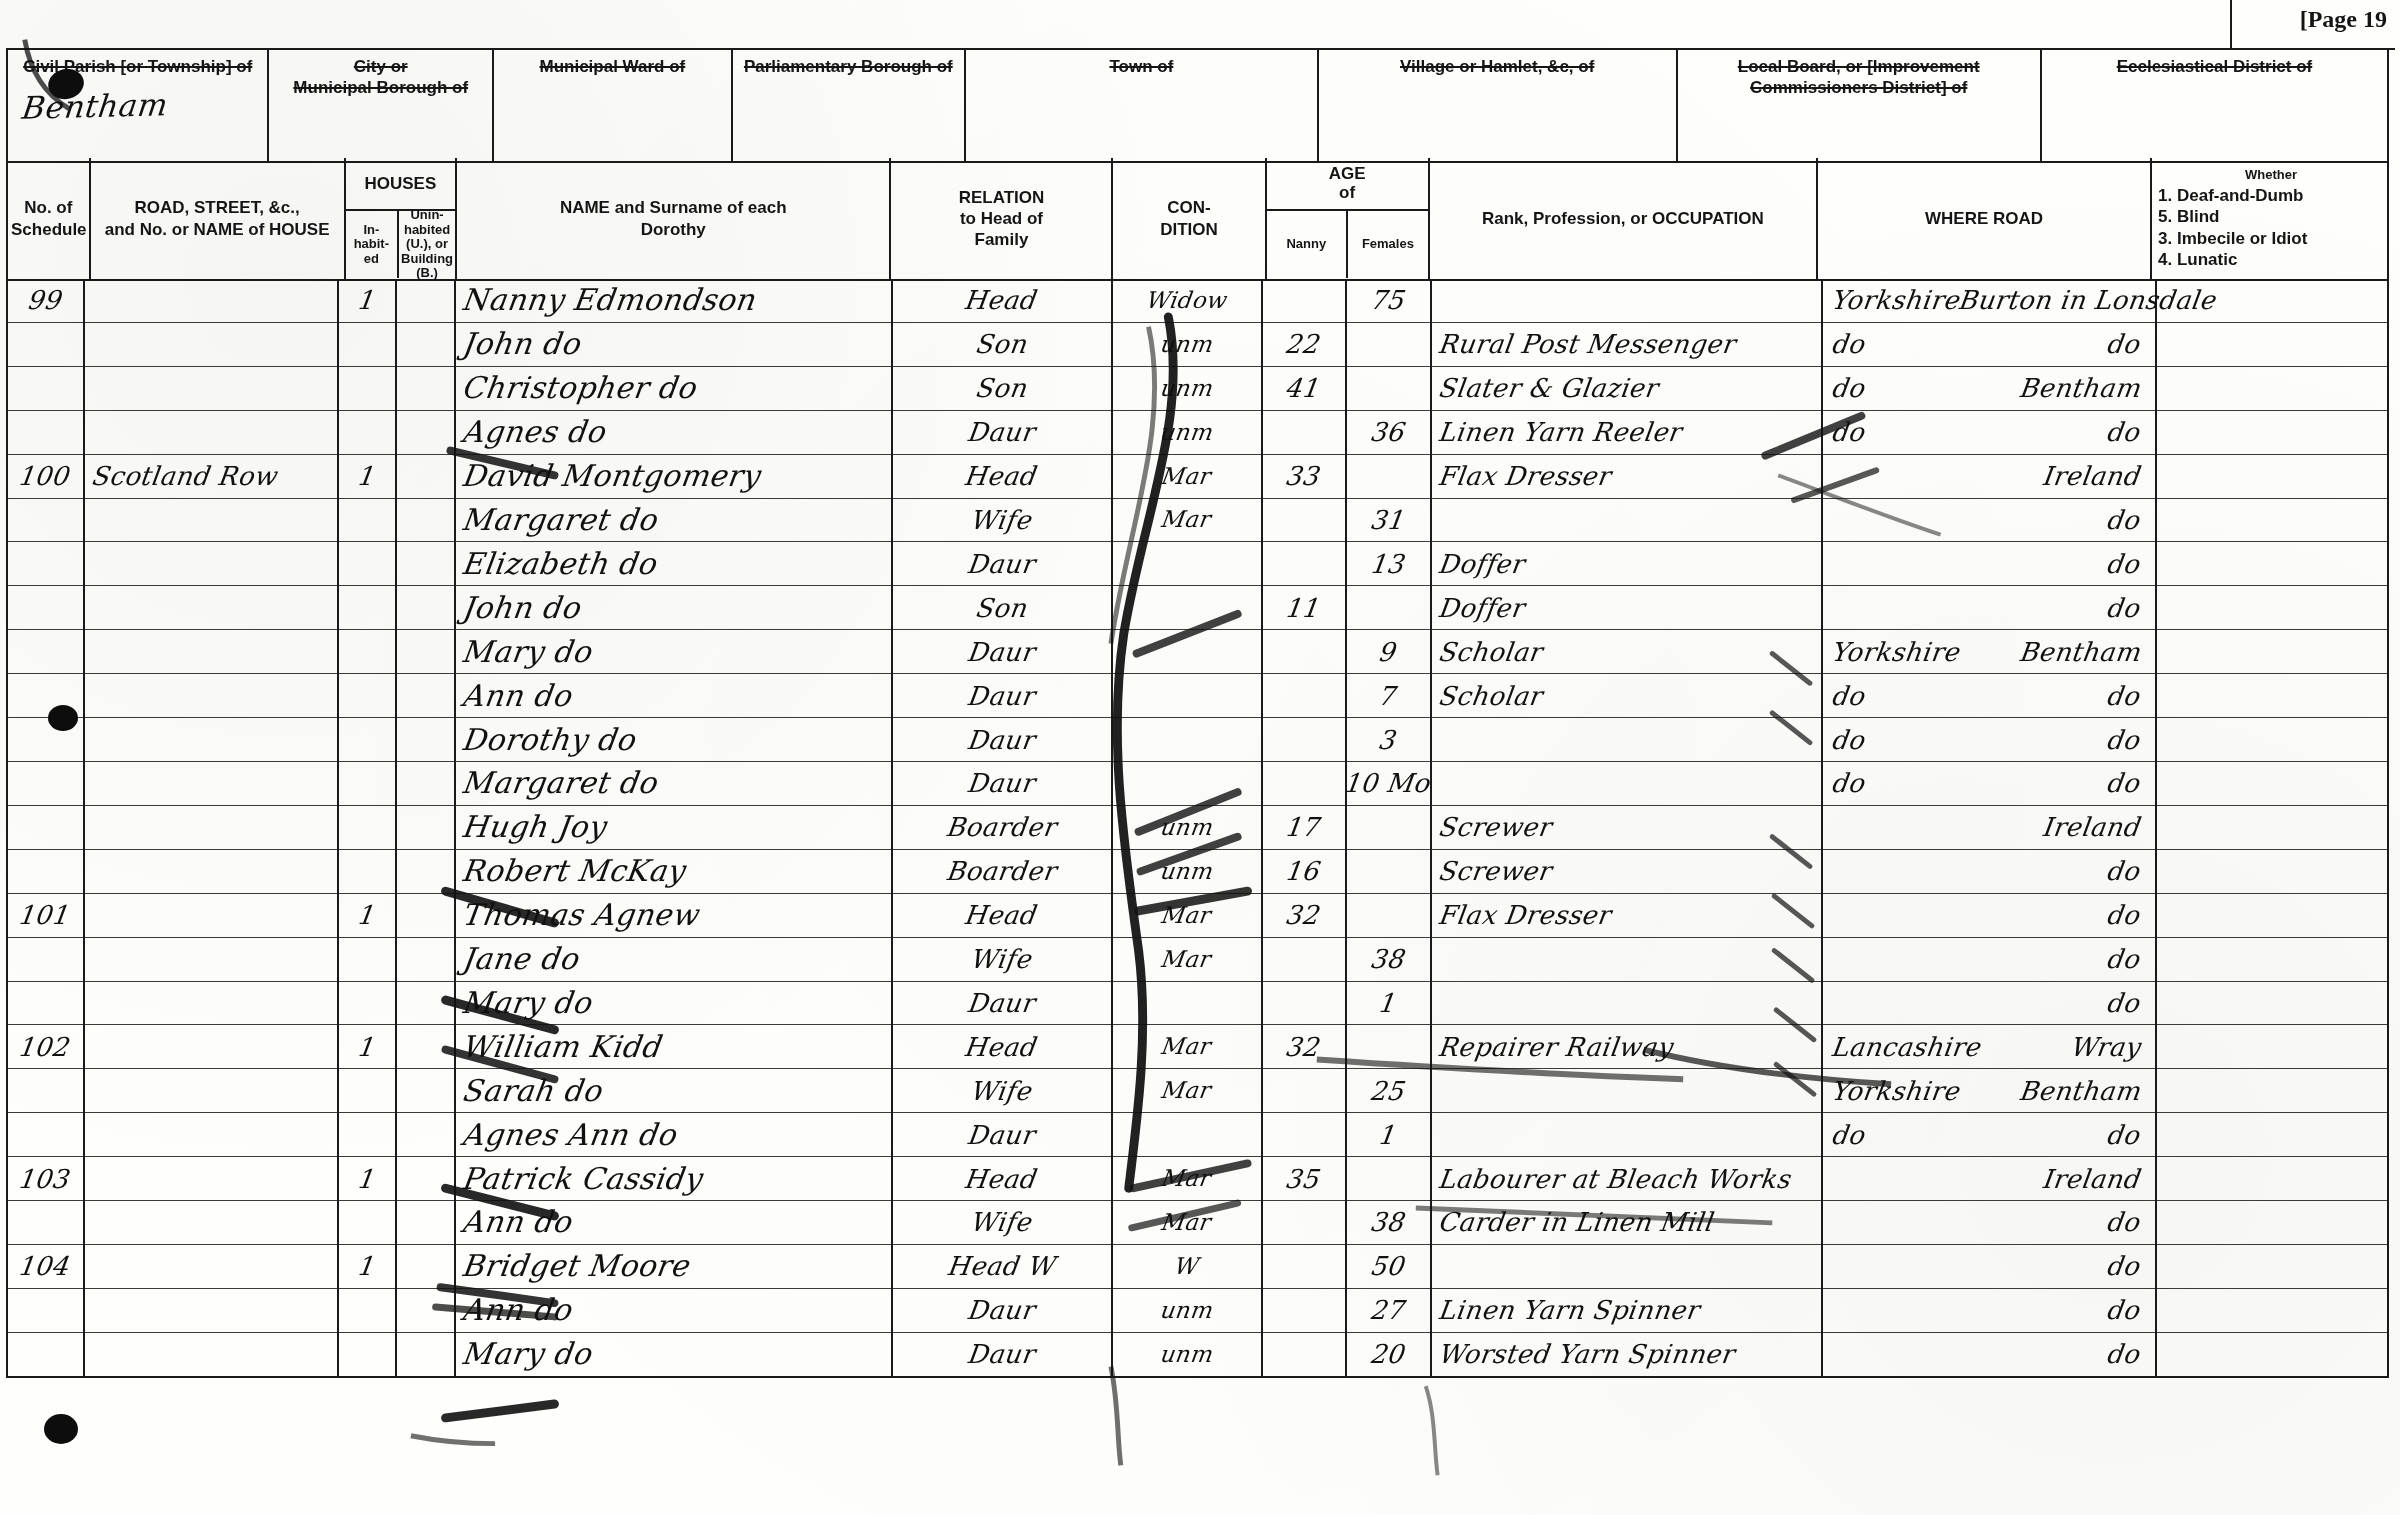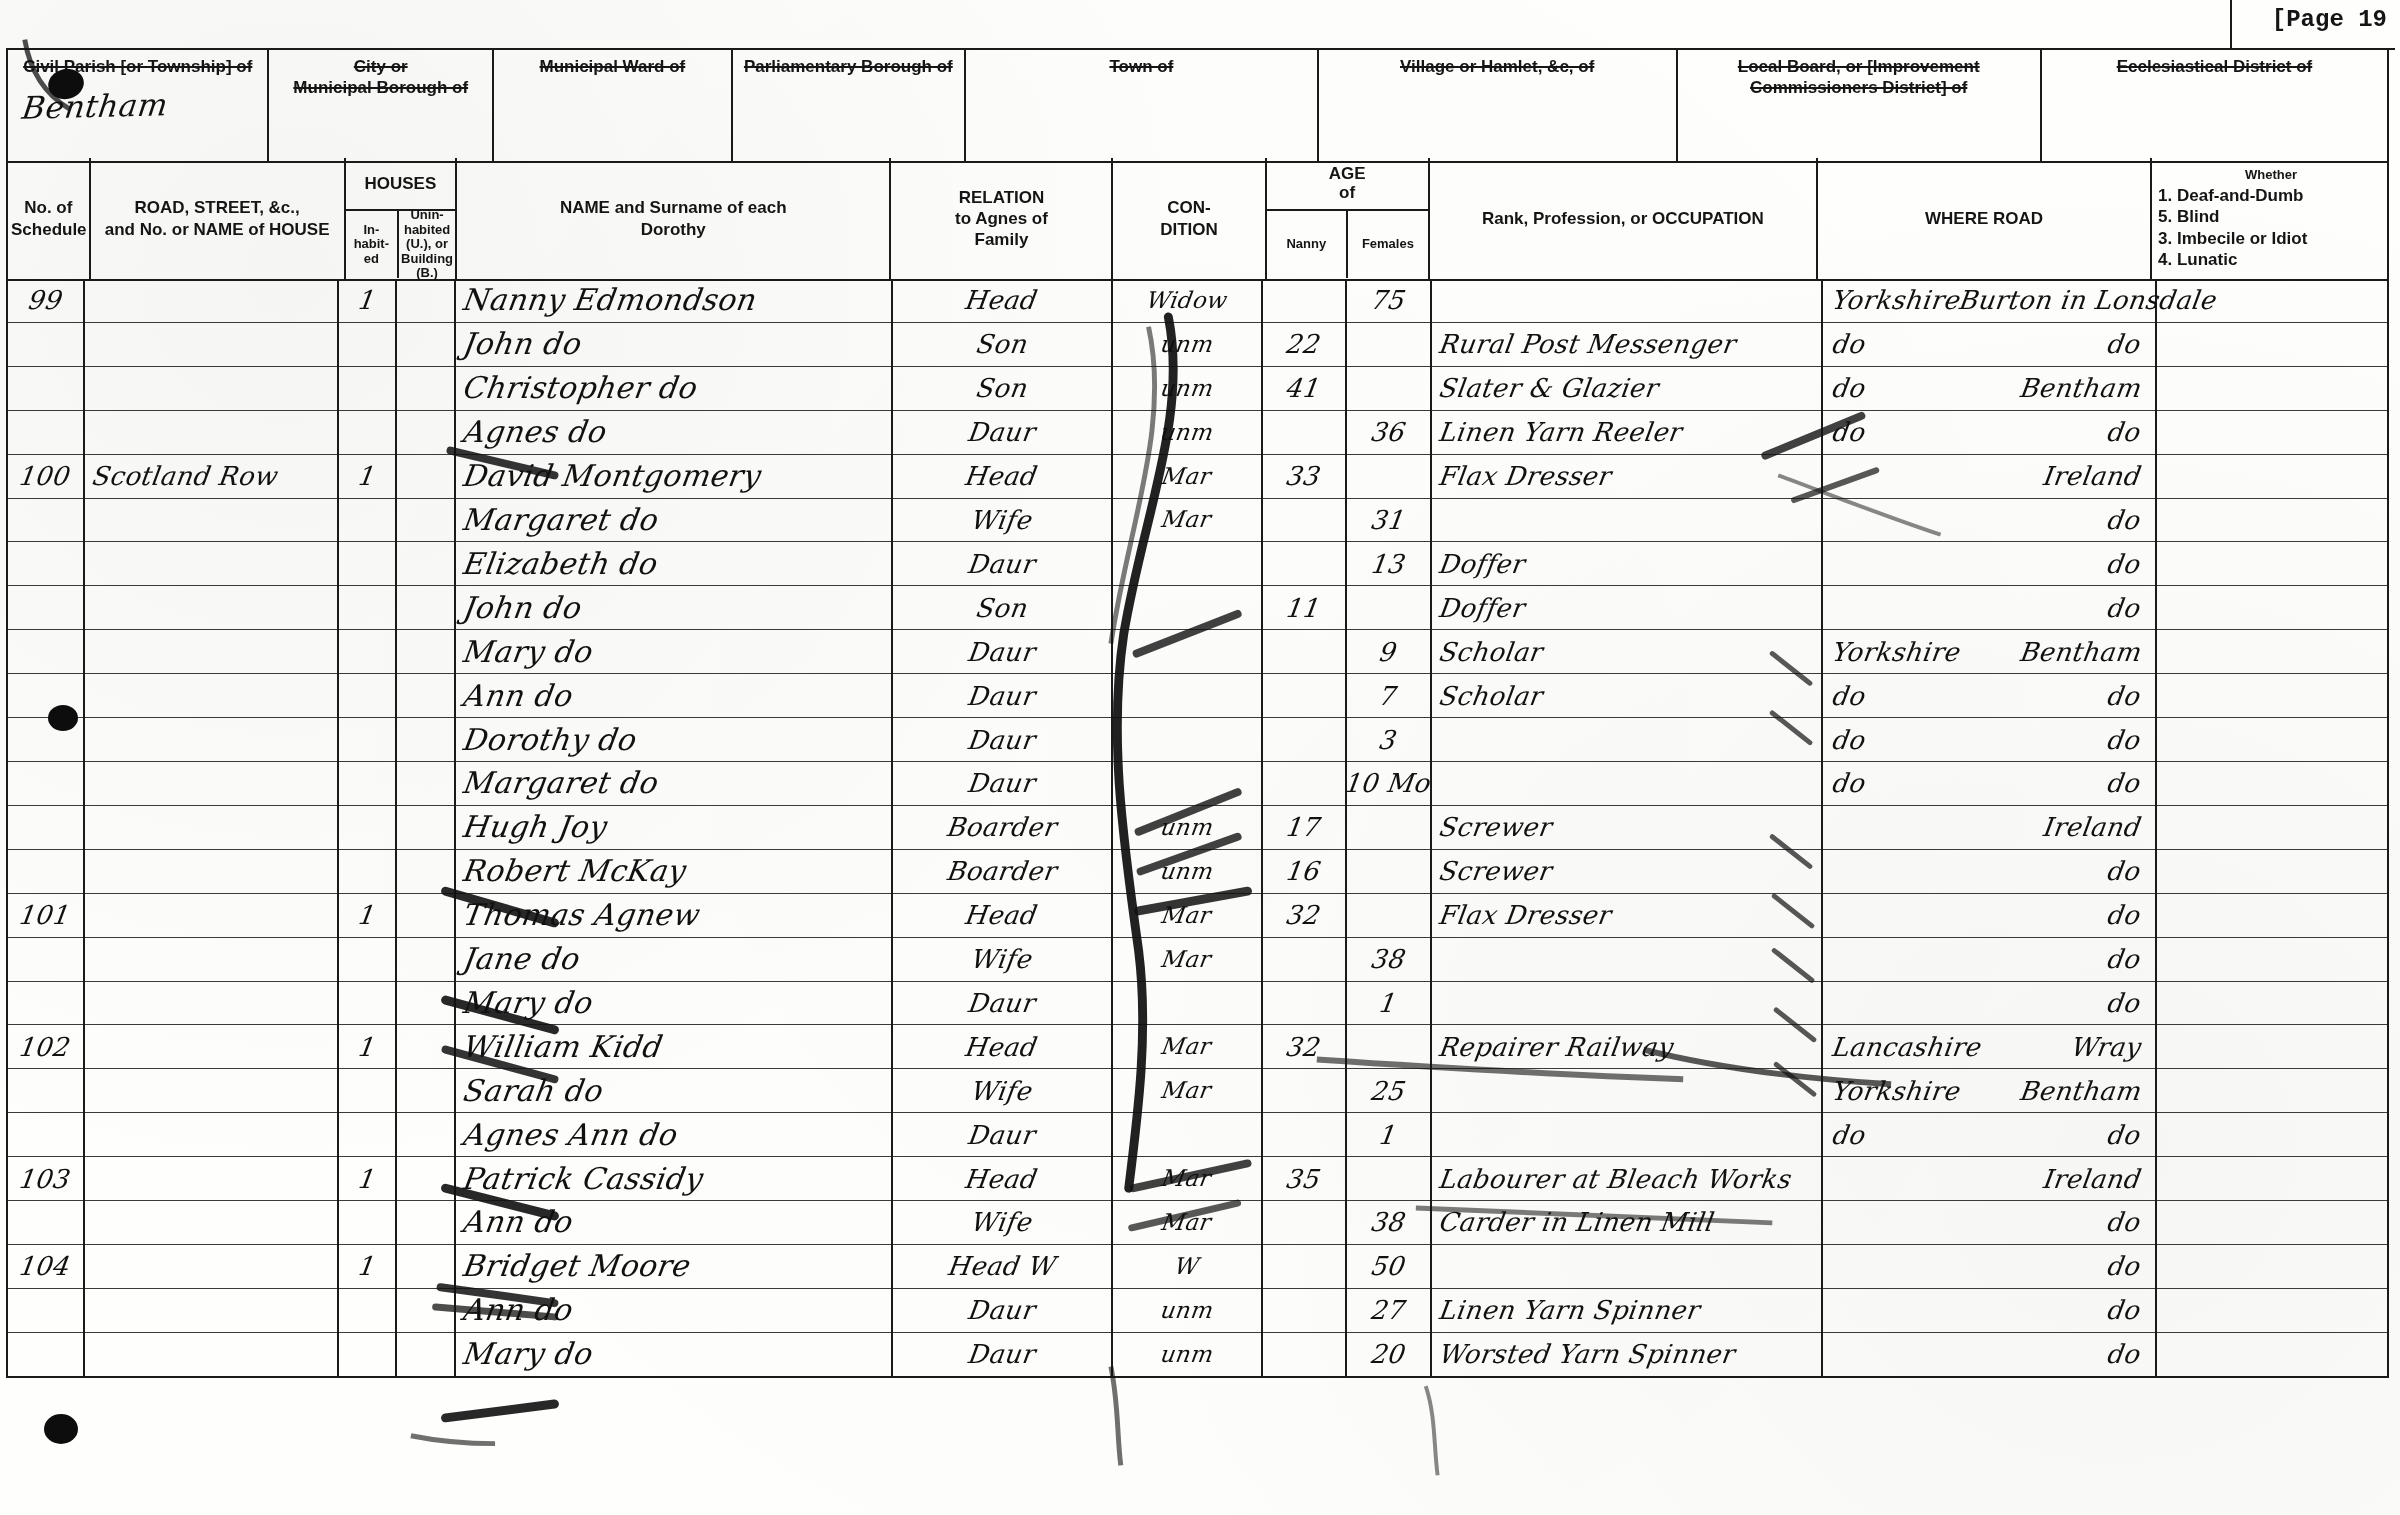--- a/index.html
+++ b/index.html
@@ -27,21 +27,21 @@
   table{border-collapse:collapse;}
 
   
   .hdr-title{
     position:absolute;left:0;top:0;width:2401px;height:51px;
     display:flex;align-items:center;justify-content:center;
     font-size:26px;letter-spacing:0.2px;
   }
   .page-no{
     position:absolute;right:14px;top:6px;
-    font-size:24px;font-family:Liberation Mono, monospace;font-weight:bold;text-align:center;
+    font-size:24px;font-family:Liberation Serif, serif;font-weight:bold;text-align:center;
   }
   .page-no-box{
     position:absolute;right:6px;top:0px;width:163px;height:48px;
     border-left:2px solid #1a1a1a;border-bottom:2px solid #1a1a1a;
   }
 
   
   .admin{
     position:absolute;left:6px;top:48px;width:2379px;height:111px;
     border:2px solid #1a1a1a;
@@ -244,21 +244,21 @@
               </div>
             </div>
           </div>
         </td>
         <td style="width:14.8%">
           <span>NAME and Surname of each</span><br>
           <span>Dorothy</span>
         </td>
         <td style="width:7.4%">
           <span>RELATION</span><br>
-          <span>to Agnes of</span><br>
+          <span>to Head of</span><br>
           <span>Family</span>
         </td>
         <td style="width:5.0%">
           <span>CON-</span><br>
           <span>DITION</span>
         </td>
         <td style="width:5.6%;padding:0">
           <div class="sub-split">
             <div class="top">
               <span style="display:block;line-height:1.1;">

